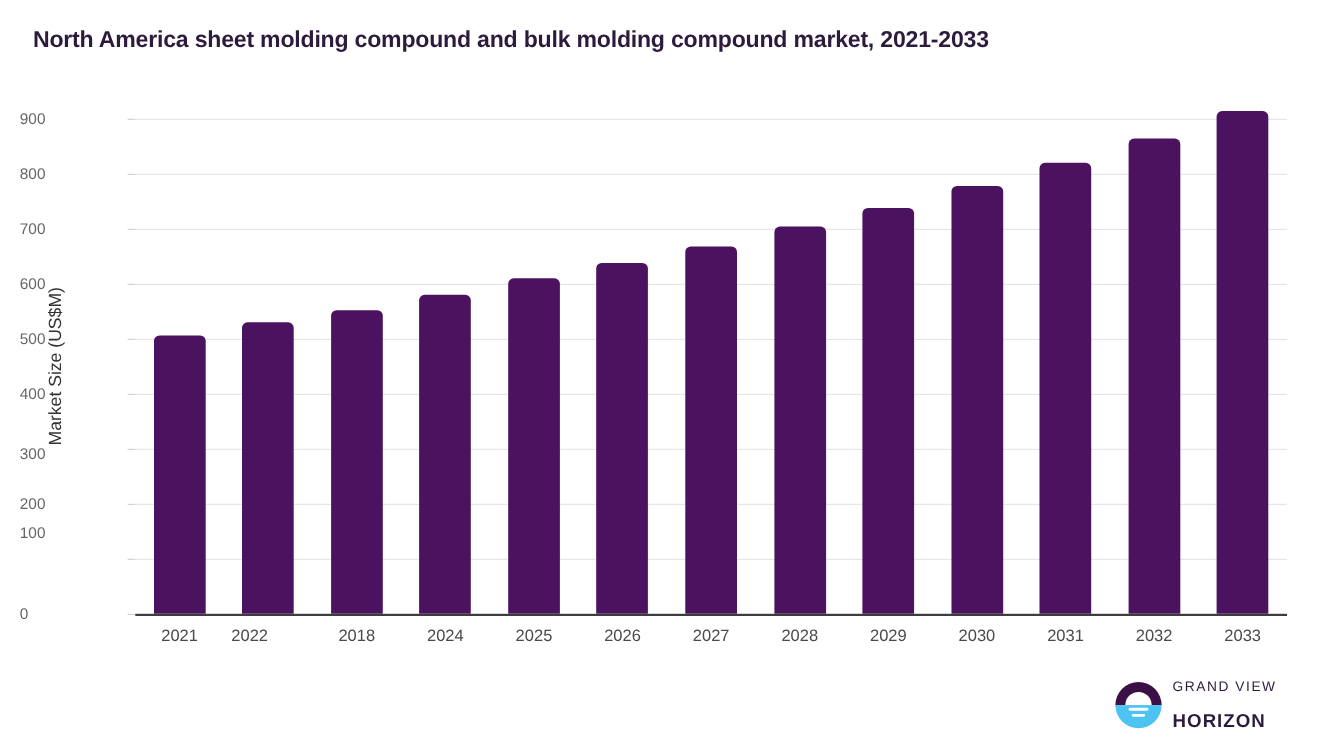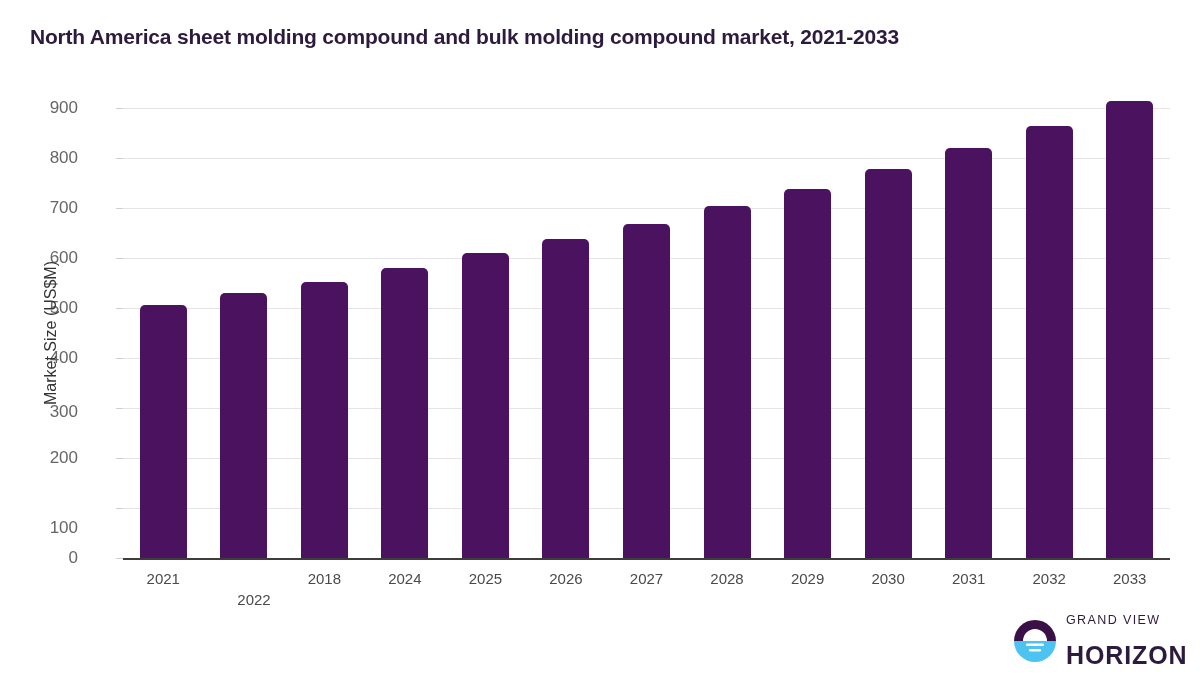--- a/index.html
+++ b/index.html
@@ -51,22 +51,21 @@
     left: 123px;
     top: 558px;
     width: 1047px;
     height: 2px;
     background: #3d3d3d;
   }
   .ytick-label {
     position: absolute;
     right: 1092px;
     width: 60px;
-    text-align: right;
-    font-size: 17px;
+    font-size: 14px;
     color: #666666;
     transform: translateY(-50%);
   }
   .ytick-dash {
     position: absolute;
     width: 7px;
     height: 1px;
     background: #cfcfcf;
     left: -7px;
   }
@@ -123,21 +122,21 @@
     justify-content: center;
     line-height: 1;
   }
   .logo-text .l1 {
     font-size: 12.5px;
     letter-spacing: 1.4px;
     color: #2d1b3d;
     font-weight: normal;
   }
   .logo-text .l2 {
-    font-size: 25px;
+    font-size: 17px;
     letter-spacing: 0.9px;
     color: #2d1b3d;
     font-weight: bold;
     margin-top: 17px;
   }
 </style>
 </head>
 <body>
 
 <div class="page">
@@ -152,21 +151,21 @@
         <div class="gridline" style="top: 250px;"></div>
         <div class="gridline" style="top: 200px;"></div>
         <div class="gridline" style="top: 150px;"></div>
         <div class="gridline" style="top: 100px;"></div>
         <div class="gridline" style="top: 50px;"></div>
         <div class="gridline" style="top: 0px;"></div>
       </div>
     <div id="yticks">
         <div class="ytick-label" style="top: 450px;">0</div>
         <div class="ytick-dash" style="top: 450px;"></div>
-        <div class="ytick-label" style="top: 420px;">100</div>
+        <div class="ytick-label" style="top: 376px;">100</div>
         <div class="ytick-dash" style="top: 400px;"></div>
         <div class="ytick-label" style="top: 350px;">200</div>
         <div class="ytick-dash" style="top: 350px;"></div>
         <div class="ytick-label" style="top: 304px;">300</div>
         <div class="ytick-dash" style="top: 300px;"></div>
         <div class="ytick-label" style="top: 250px;">400</div>
         <div class="ytick-dash" style="top: 250px;"></div>
         <div class="ytick-label" style="top: 200px;">500</div>
         <div class="ytick-dash" style="top: 200px;"></div>
         <div class="ytick-label" style="top: 150px;">600</div>
@@ -192,21 +191,21 @@
         <div class="bar" title="2030: 778" style="height: 389px; left: 741.615px; background: rgb(75, 18, 96);"></div>
         <div class="bar" title="2031: 820" style="height: 410px; left: 822.154px; background: rgb(75, 18, 96);"></div>
         <div class="bar" title="2032: 865" style="height: 432.5px; left: 902.692px; background: rgb(75, 18, 96);"></div>
         <div class="bar" title="2033: 914" style="height: 457px; left: 983.231px; background: rgb(75, 18, 96);"></div>
       </div>
   </div>
 
   <div class="axis-x-line"></div>
   <div id="xticks">
       <div class="xtick-label" style="left: 123.269px;">2021</div>
-      <div class="xtick-label" style="left: 214px; margin-top: 21px;">2022</div>
+      <div class="xtick-label" style="left: 187px;">2022</div>
       <div class="xtick-label" style="left: 284.346px;">2018</div>
       <div class="xtick-label" style="left: 364.885px;">2024</div>
       <div class="xtick-label" style="left: 445.423px;">2025</div>
       <div class="xtick-label" style="left: 525.962px;">2026</div>
       <div class="xtick-label" style="left: 606.5px;">2027</div>
       <div class="xtick-label" style="left: 687.038px;">2028</div>
       <div class="xtick-label" style="left: 767.577px;">2029</div>
       <div class="xtick-label" style="left: 848.115px;">2030</div>
       <div class="xtick-label" style="left: 928.654px;">2031</div>
       <div class="xtick-label" style="left: 1009.19px;">2032</div>

